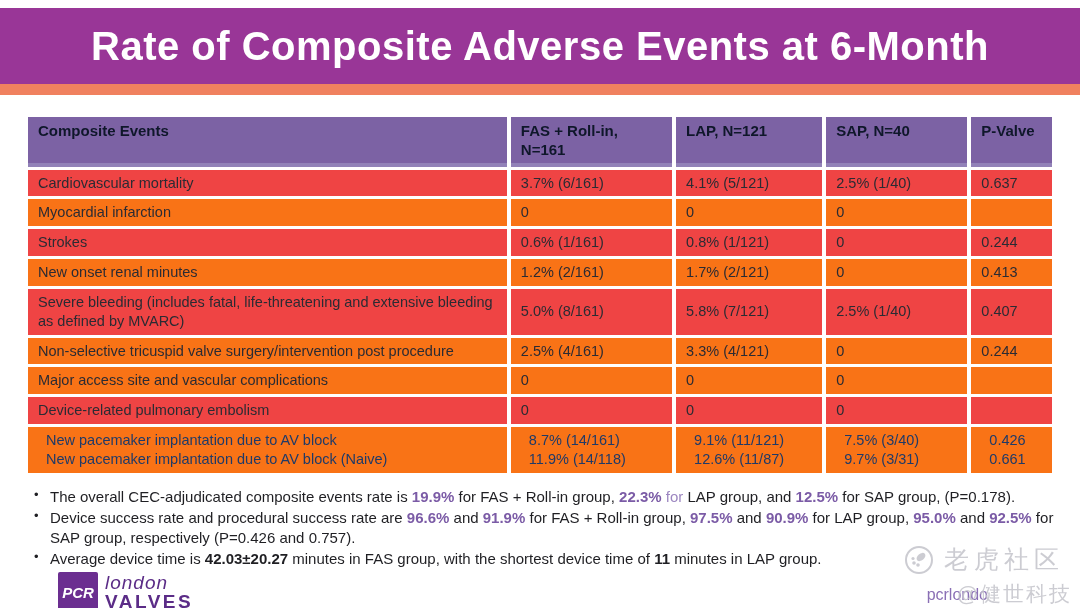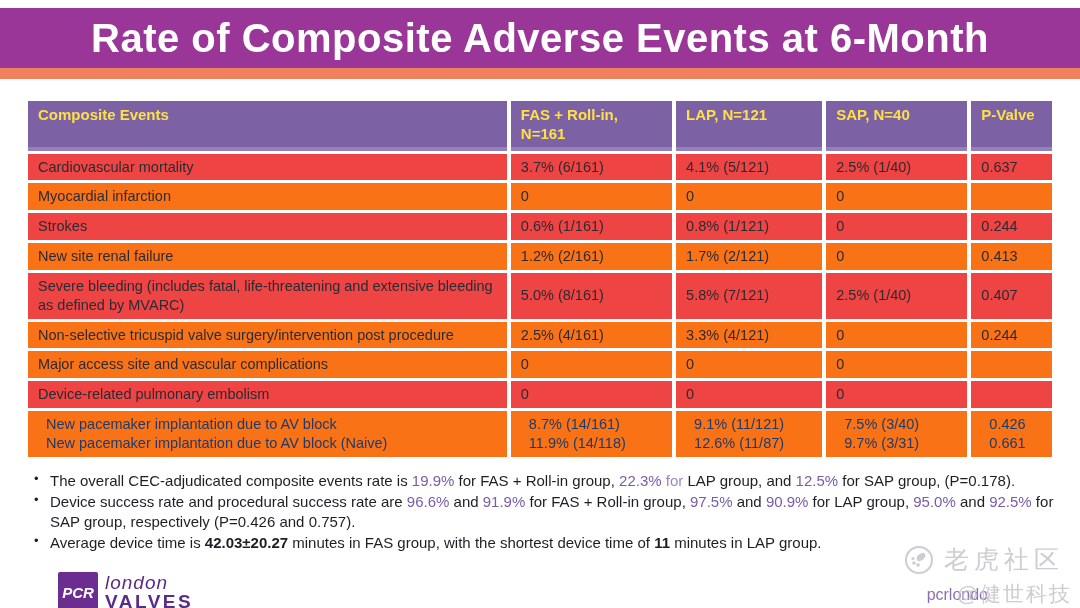--- a/index.html
+++ b/index.html
@@ -1,40 +1,40 @@
 <!DOCTYPE html>
 <html><head>
 <meta charset="utf-8">
 <style>
   html,body{margin:0;padding:0;}
   body{width:1080px;height:608px;overflow:hidden;background:#ffffff;
        font-family:"Liberation Sans","DejaVu Sans",sans-serif;}
   .slide{position:relative;width:1080px;height:608px;background:#ffffff;}
 
   
-  .banner{margin-top:8px;height:60px;background:#993697;display:flex;align-items:center;justify-content:center;}
+  .banner{margin-top:8px;height:76px;background:#993697;display:flex;align-items:center;justify-content:center;}
   .banner .title{color:#ffffff;font-size:40px;font-weight:600;letter-spacing:.5px;}
   .stripe{height:11px;background:#F0815F;}
 
   
   .table-wrap{margin:19px 24px 0 24px;}
   table{width:100%;border-collapse:separate;border-spacing:4px 3px;table-layout:fixed;}
-  th{background:#7C62A4;color:#fde047;font-size:15px;font-weight:bold;text-align:left;
+  th{background:#7C62A4;color:#0f172a;font-size:15px;font-weight:bold;text-align:left;
      vertical-align:top;padding:5px 10px 3px 10px;border-bottom:4px solid #9282B8;line-height:1.25;}
   td{font-size:14.5px;color:#2B2B33;padding:4px 10px;vertical-align:middle;line-height:1.3;}
   tr.dark td{background:#ef4444;}
   tr.light td{background:#f97316;}
   tr.navy td{color:#1F3A68;padding-left:18px;}
   col.c-event{width:47.5%;} col.c-fas{width:16%;} col.c-lap{width:14.5%;} col.c-sap{width:14%;} col.c-p{width:8%;}
 
   
   .notes{margin:11px 24px 0 30px;}
   .note{position:relative;padding-left:20px;font-size:15px;color:#1F1F23;line-height:1.3;margin-bottom:2px;}
   .note .bullet{position:absolute;left:4px;top:0;font-size:13px;}
-  .seg-accent-bold{color:#7B5BA6;font-weight:normal;}
+  .seg-accent-bold{color:#7B5BA6;font-weight:bold;}
   .seg-accent{color:#9C86C0;}
   .seg-bold{font-weight:bold;text-align:right;}
 
   
   .footer-logo{position:absolute;left:58px;bottom:4px;display:flex;align-items:center;}
   .pcr-box{width:40px;height:40px;background:#6B2E90;color:#ffffff;display:flex;align-items:center;justify-content:center;
            font-style:italic;font-weight:bold;font-size:15px;border-radius:2px;}
   .logo-text{margin-left:7px;color:#5B2C87;line-height:1.0;}
   .logo-line1{font-style:italic;font-size:19px;letter-spacing:1px;}
   .logo-line2{font-weight:bold;font-size:19px;letter-spacing:2.5px;}
@@ -90,21 +90,21 @@
             <td></td>
           </tr>
           <tr class="dark">
             <td>Strokes</td>
             <td>0.6% (1/161)</td>
             <td>0.8% (1/121)</td>
             <td>0</td>
             <td>0.244</td>
           </tr>
           <tr class="light">
-            <td>New site renal failure</td>
+            <td>New onset renal minutes</td>
             <td>1.2% (2/161)</td>
             <td>1.7% (2/121)</td>
             <td>0</td>
             <td>0.413</td>
           </tr>
           <tr class="dark">
             <td>Severe bleeding (includes fatal, life-threatening and extensive bleeding as defined by MVARC)</td>
             <td>5.0% (8/161)</td>
             <td>5.8% (7/121)</td>
             <td>2.5% (1/40)</td>

